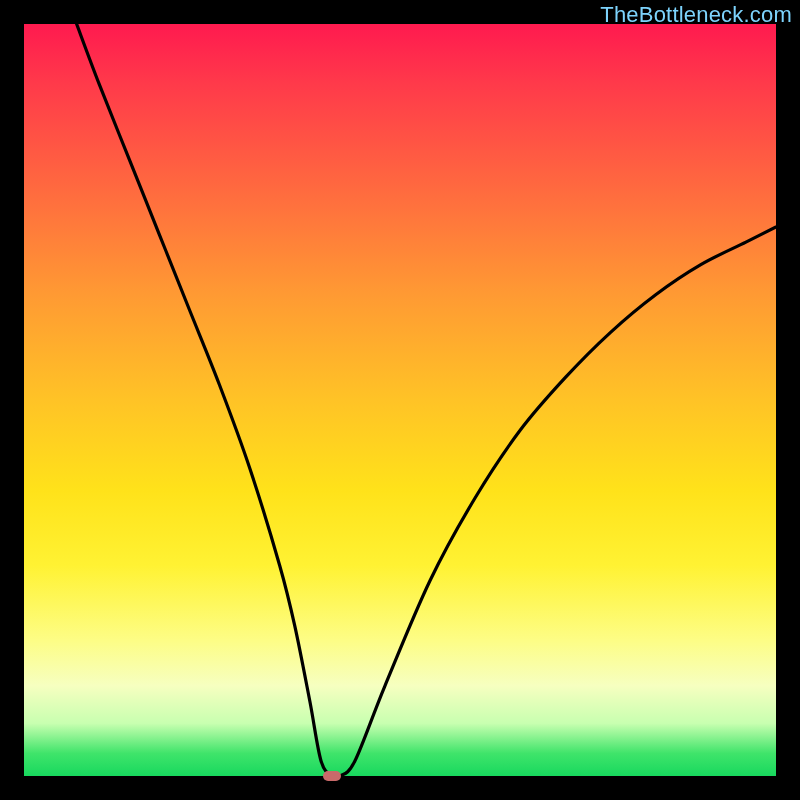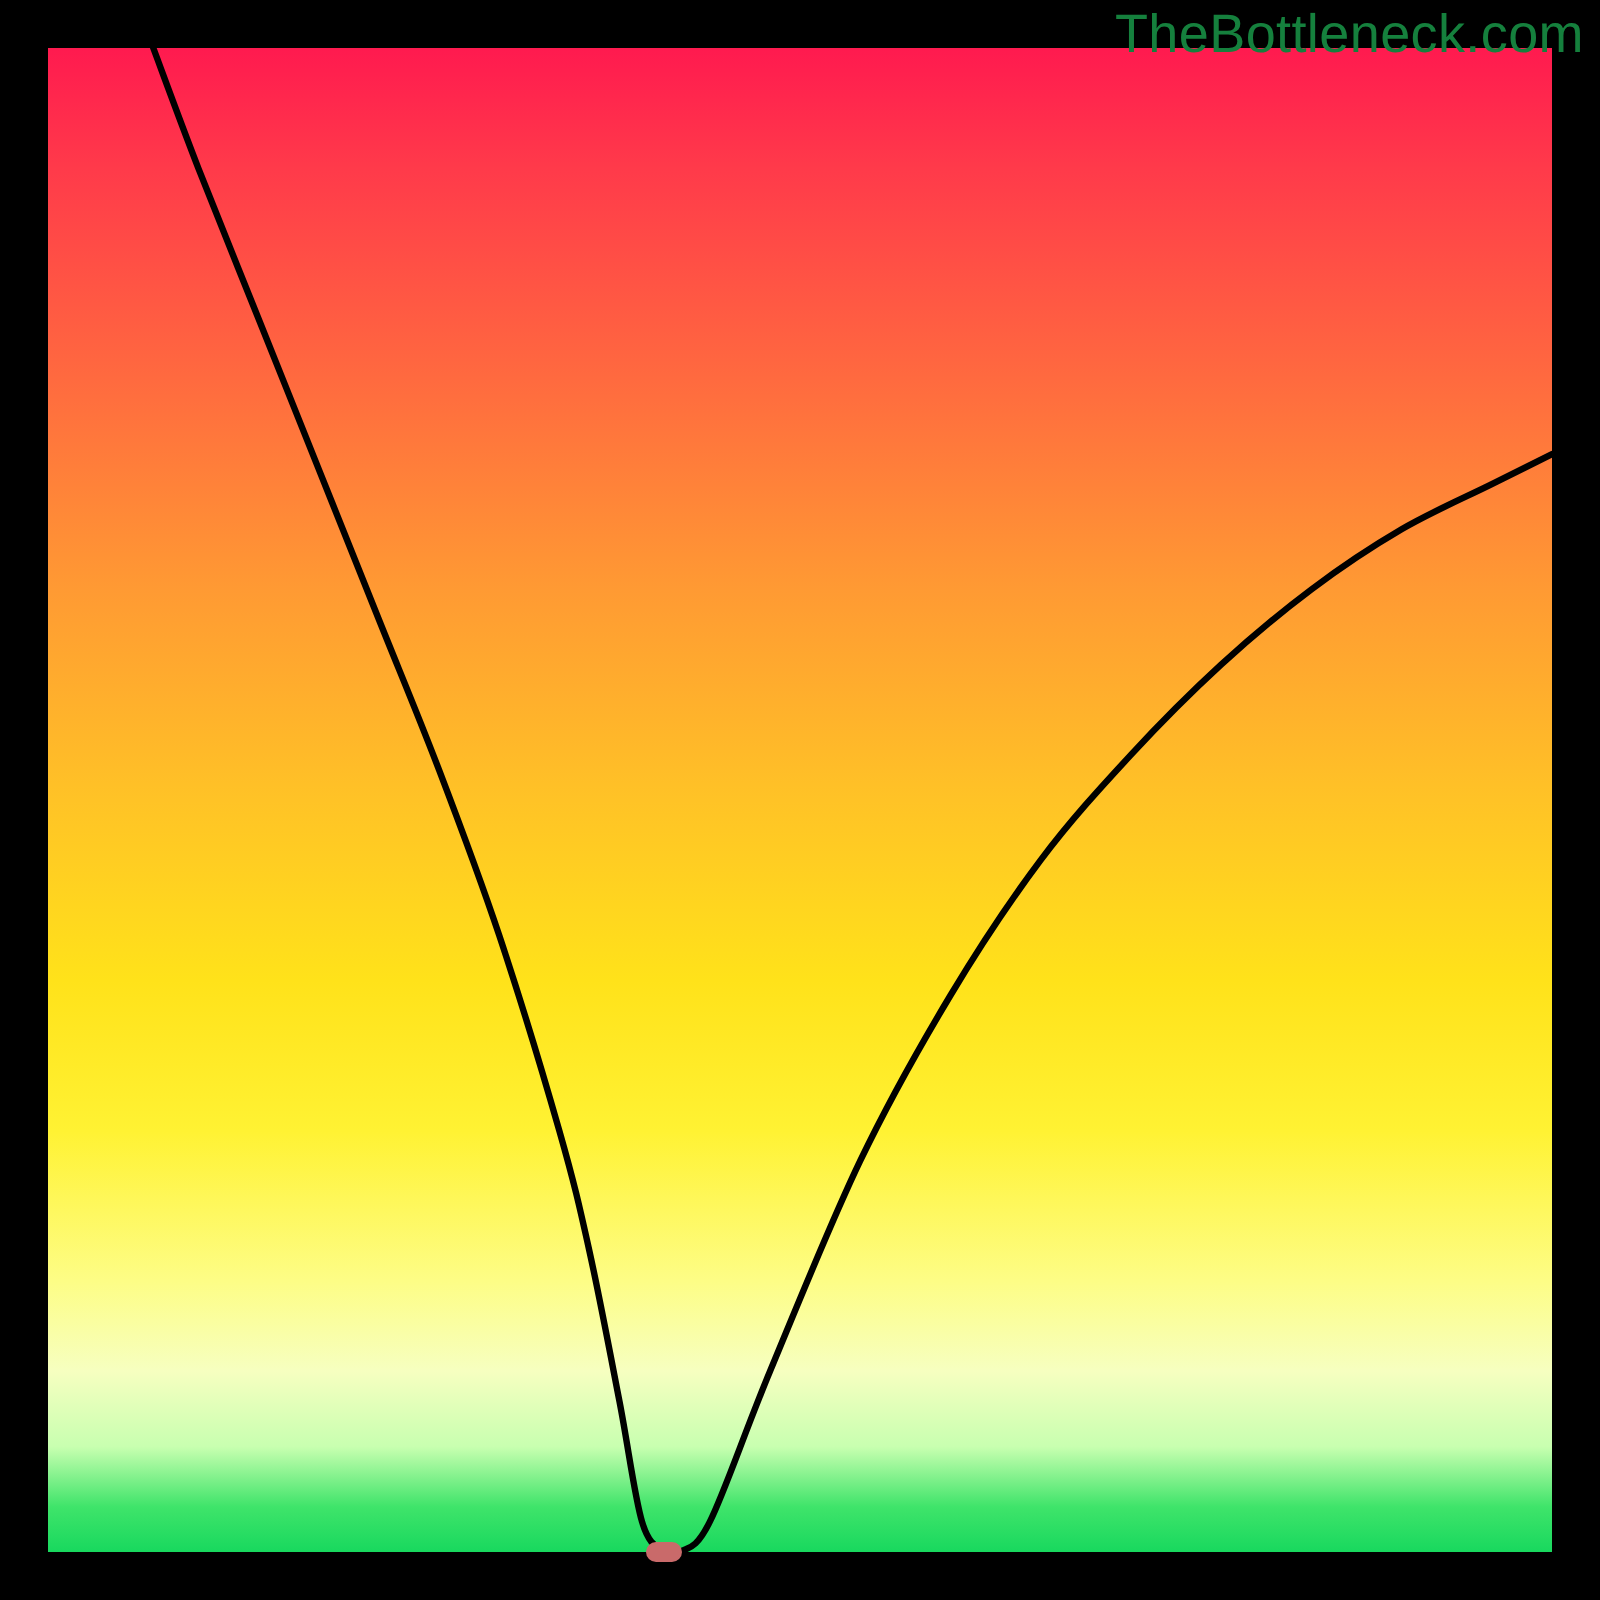--- a/index.html
+++ b/index.html
@@ -54,22 +54,22 @@
     width: 18px;
     height: 10px;
     border-radius: 5px;
     background: #c96a6a;
     transform: translate(-50%, -50%);
   }
   .watermark {
     position: absolute;
     top: 2px;
     right: 8px;
-    color: #15803d;
-    font-size: 27px;
+    color: #7dd3fc;
+    font-size: 22px;
     letter-spacing: 0.2px;
     font-weight: 400;
     font-family: Arial, Helvetica, sans-serif;
   }
 </style>
 </head>
 <body>
 
 <div class="frame">
   <div class="plot"></div>

